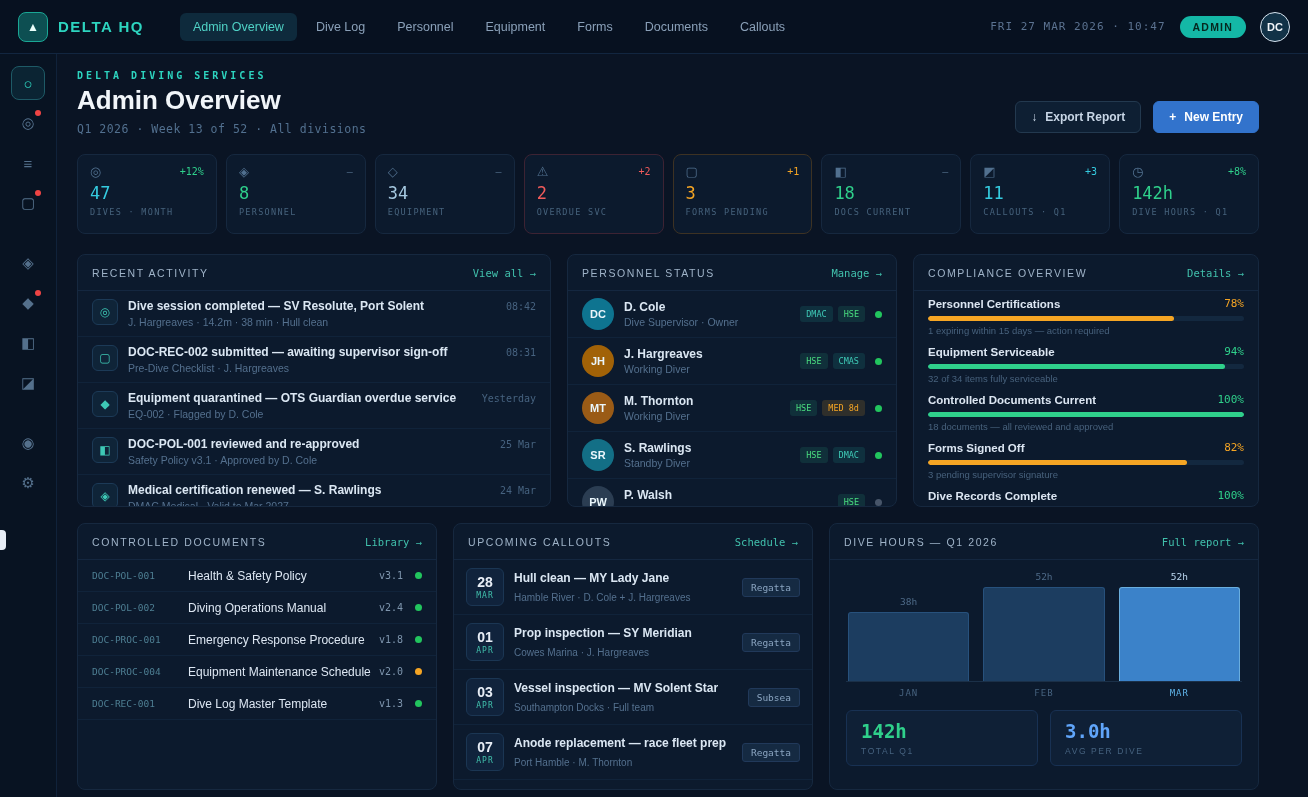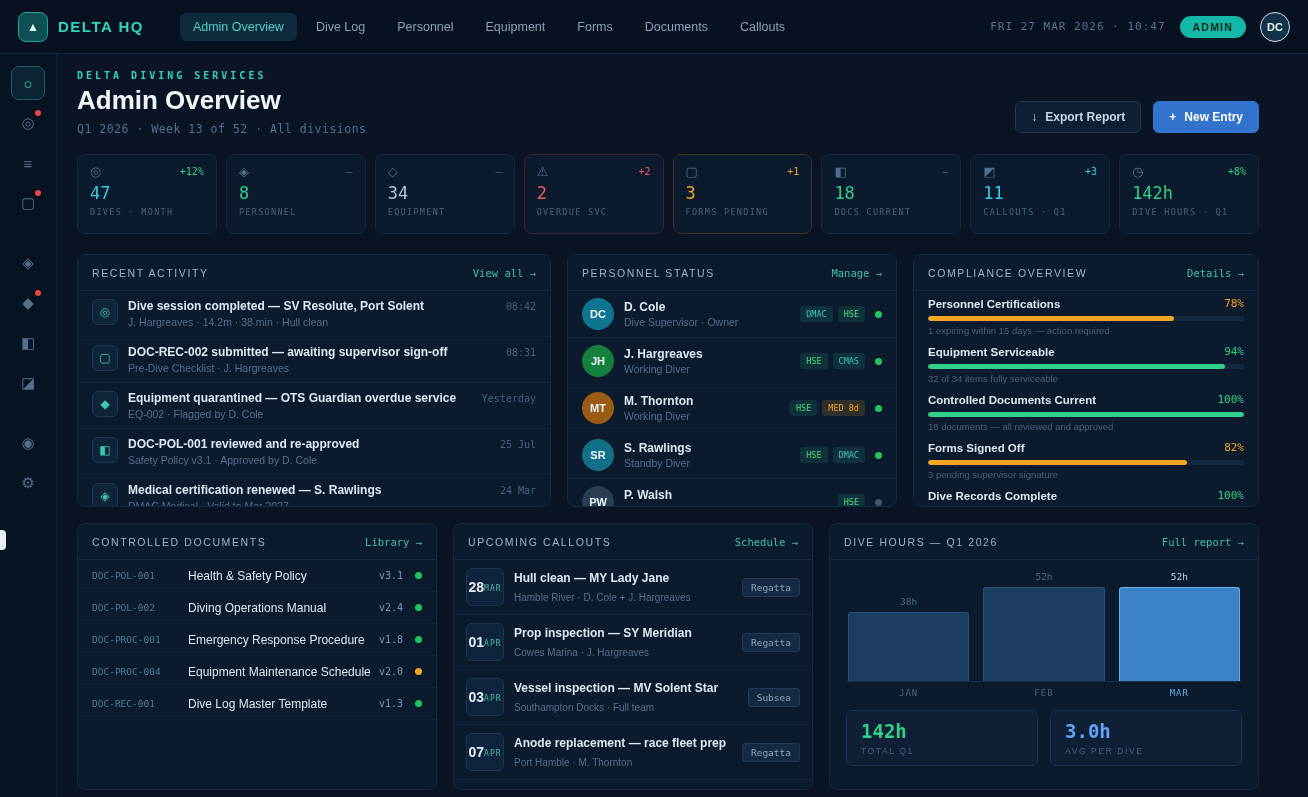--- a/index.html
+++ b/index.html
@@ -106,21 +106,21 @@
     color:#3ec9b6; font-size:12px; display:flex; align-items:center; justify-content:center;
   }
   .act-title { font-size:12px; font-weight:bold; color:#dbe7f3; }
   .act-sub { font-size:10.5px; color:#54708e; margin-top:3px; }
   .act-time { margin-left:auto; font-size:10px; color:#46627f; white-space:nowrap; padding-top:2px; }
 
   
   .per-row { display:flex; gap:10px; align-items:center; padding:7px 14px; border-bottom:1px solid #10233a; cursor:pointer; }
   .pavatar { width:32px; height:32px; border-radius:50%; display:flex; align-items:center; justify-content:center;
     font-size:11px; font-weight:bold; color:#eaf6fb; flex:0 0 32px; }
-  .av-teal{background:#0e7490;} .av-green{background:#15803d;} .av-amber{background:#9a5b16;}
+  .av-teal{background:#0e7490;} .av-green{background:#a16207;} .av-amber{background:#9a5b16;}
   .av-cyan{background:#136f86;} .av-slate{background:#2b3d52;}
   .per-name { font-size:12px; font-weight:bold; color:#dbe7f3; }
   .per-role { font-size:10.5px; color:#54708e; margin-top:2px; }
   .per-right { margin-left:auto; display:flex; align-items:center; gap:5px; }
   .badge { font-family:"DejaVu Sans Mono", monospace; font-size:8.5px; padding:3px 6px; border-radius:3px; white-space:nowrap; }
   .b-teal { background:rgba(45,212,191,.12); color:#3ec9b6; }
   .b-green{ background:rgba(52,211,153,.12); color:#4ade80; }
   .b-orange{background:rgba(245,165,36,.15); color:#f5a524; }
   .sdot { width:7px; height:7px; border-radius:50%; margin-left:5px; }
   .sdot-green{background:#22c55e;} .sdot-gray{background:#475569;}
@@ -141,21 +141,21 @@
   .doc-row { display:flex; align-items:center; padding:8.5px 14px; border-bottom:1px solid #10233a; cursor:pointer; }
   .doc-id { font-family:"DejaVu Sans Mono", monospace; font-size:9.5px; color:#4e7f93; width:96px; flex:0 0 96px; }
   .doc-name { font-size:12px; color:#dce6f2; flex:1; }
   .doc-ver { font-family:"DejaVu Sans Mono", monospace; font-size:10px; color:#7e95ad; margin-right:12px; }
   .dot { width:7px; height:7px; border-radius:50%; }
   .dot-green{background:#22c55e;} .dot-orange{background:#f5a524;}
 
   
   .co-row { display:flex; gap:10px; align-items:center; padding:8px 12px; border-bottom:1px solid #10233a; cursor:pointer; }
   .co-date { width:38px; height:38px; flex:0 0 38px; border-radius:6px; background:#10233c; border:1px solid #1b3653;
-    display:flex; flex-direction:row; align-items:center; justify-content:center; }
+    display:flex; flex-direction:column; align-items:center; justify-content:center; }
   .co-day { font-size:14px; font-weight:bold; color:#e8eef6; line-height:1; }
   .co-mon { font-family:"DejaVu Sans Mono", monospace; font-size:8px; color:#41c0ac; letter-spacing:1px; margin-top:2px; }
   .co-title { font-size:12px; font-weight:bold; color:#dbe7f3; }
   .co-sub { font-size:10px; color:#54708e; margin-top:7px; }
   .co-tag { margin-left:auto; font-family:"DejaVu Sans Mono", monospace; font-size:9.5px; color:#8aa4c0;
     background:#152a42; border:1px solid #21395a; padding:3px 8px; border-radius:3px; white-space:nowrap; }
 
   
   .dh-body { padding:10px 16px 0; }
   .chart { display:flex; gap:14px; height:112px; align-items:flex-end; border-bottom:1px solid #1b3048; padding:0 2px; }
@@ -340,21 +340,21 @@
               <div class="act-sub">EQ-002 · Flagged by D. Cole</div>
             </div>
             <div class="act-time mono">Yesterday</div>
           </div>
           <div class="act-row">
             <div class="act-ico">◧</div>
             <div>
               <div class="act-title">DOC-POL-001 reviewed and re-approved</div>
               <div class="act-sub">Safety Policy v3.1 · Approved by D. Cole</div>
             </div>
-            <div class="act-time mono">25 Jul</div>
+            <div class="act-time mono">25 Mar</div>
           </div>
           <div class="act-row">
             <div class="act-ico">◈</div>
             <div>
               <div class="act-title">Medical certification renewed — S. Rawlings</div>
               <div class="act-sub">DMAC Medical · Valid to Mar 2027</div>
             </div>
             <div class="act-time mono">24 Mar</div>
           </div>
         </div>

